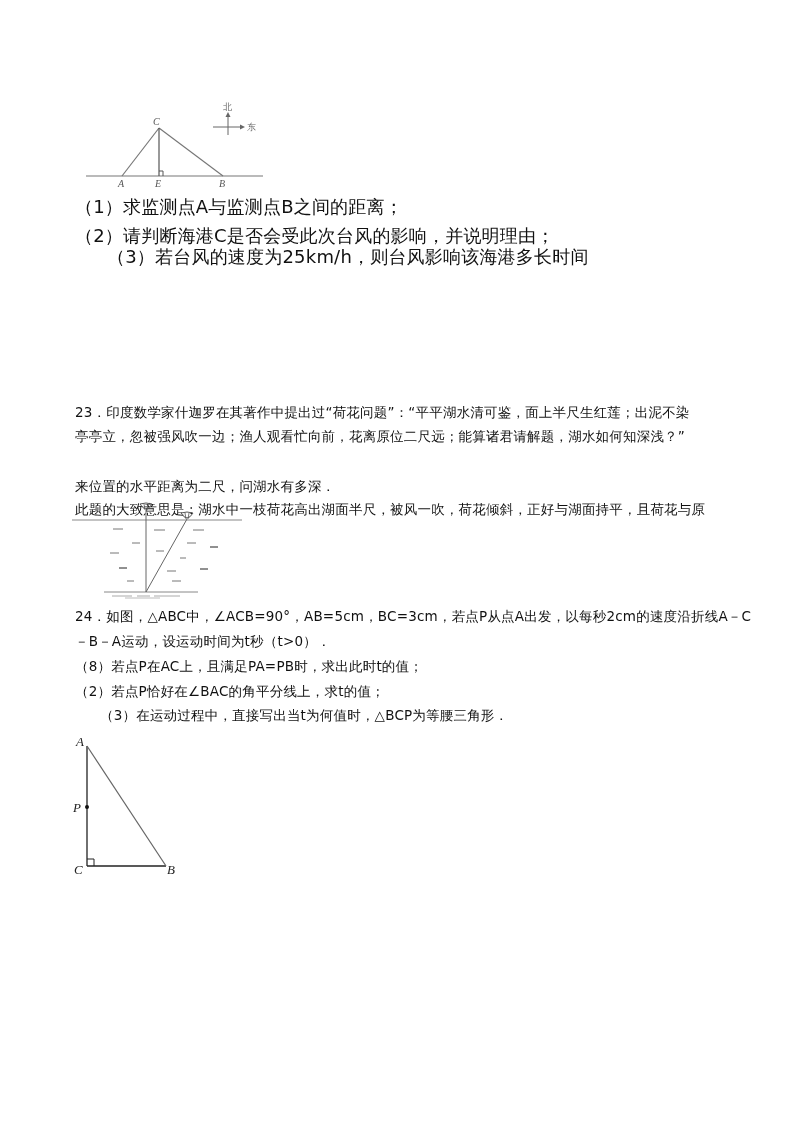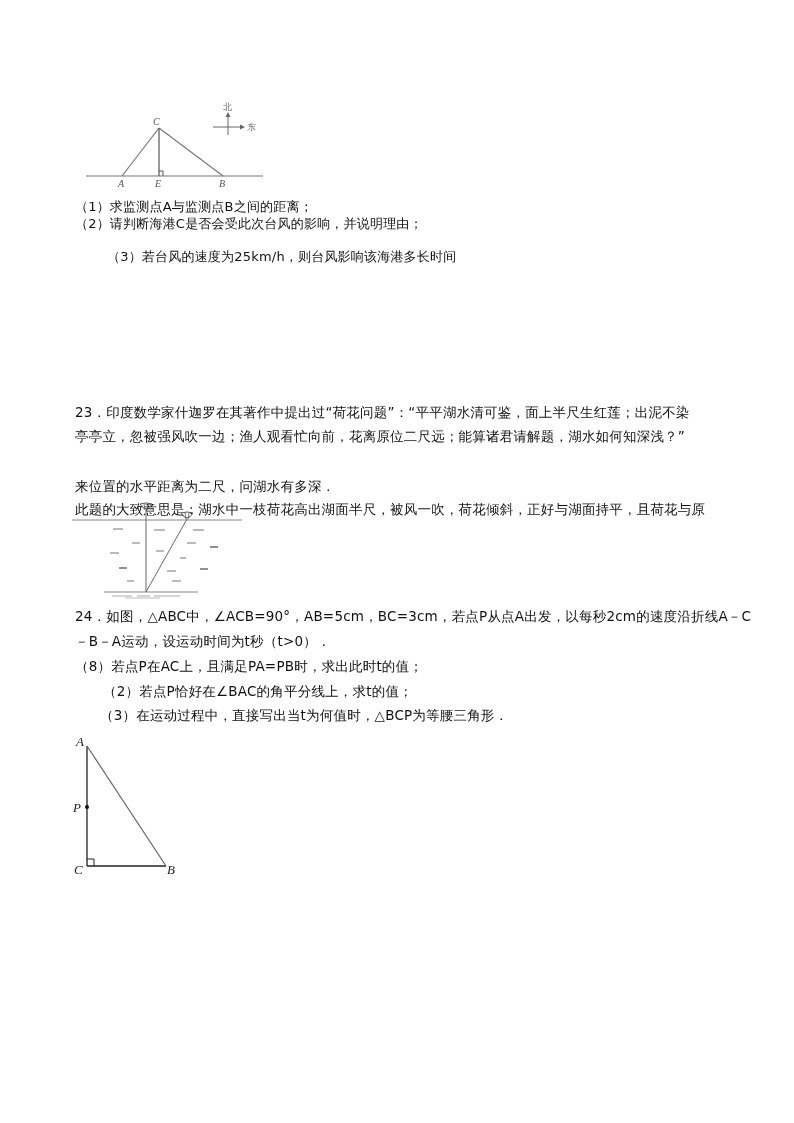--- a/index.html
+++ b/index.html
@@ -1,19 +1,19 @@
 <!DOCTYPE html>
 <html><head>
   <meta charset="utf-8">
   <style>
     html, body { margin: 0; padding: 0; background: #ffffff; }
     body { width: 794px; height: 1123px; position: relative; overflow: hidden;
            font-family: "DejaVu Sans", "Liberation Sans", sans-serif; color: #111; }
     .abs { position: absolute; }
-    .line { position: absolute; left: 75px; font-size: 13px; line-height: 16px; white-space: nowrap; letter-spacing: 0.2px; }
+    .line { position: absolute; left: 75px; font-size: 18px; line-height: 16px; white-space: nowrap; letter-spacing: 0.2px; }
     .line.big { font-size: 13.5px; }
     svg text { font-family: "Liberation Serif", serif; font-style: italic; }
     svg text.cn { font-family: "DejaVu Sans", sans-serif; font-style: normal; }
   </style>
 </head>
 <body>
 
 <svg class="abs" style="left:80px; top:95px;" width="200" height="100" viewBox="0 0 200 100">
   <line x1="6" y1="81" x2="183" y2="81" stroke="#777" stroke-width="1.2"></line>
   <line x1="79" y1="33" x2="42" y2="81" stroke="#777" stroke-width="1.2"></line>
@@ -29,21 +29,21 @@
     <line x1="133" y1="32" x2="160" y2="32" stroke="#666" stroke-width="1"></line>
     <polygon points="160,29.5 165,32 160,34.5" fill="#666"></polygon>
     <line x1="148" y1="22" x2="148" y2="40" stroke="#666" stroke-width="1"></line>
     <polygon points="145.5,22 148,17 150.5,22" fill="#666"></polygon>
     <text class="cn" x="143" y="15" font-size="9" fill="#666">北</text>
     <text class="cn" x="167" y="35" font-size="9" fill="#666">东</text>
   </g>
 </svg>
 
 <div class="line" style="top:199px;">（1）求监测点A与监测点B之间的距离；</div>
-<div class="line" style="top:216px;">（2）请判断海港C是否会受此次台风的影响，并说明理由；</div>
+<div class="line" style="top:228px;">（2）请判断海港C是否会受此次台风的影响，并说明理由；</div>
 <div class="line" style="top:249px;margin-left:32px;">（3）若台风的速度为25km/h，则台风影响该海港多长时间</div>
 
 <div class="line big" style="top:404px;">23．印度数学家什迦罗在其著作中提出过“荷花问题”：“平平湖水清可鉴，面上半尺生红莲；出泥不染</div>
 <div class="line big" style="top:428px;">亭亭立，忽被强风吹一边；渔人观看忙向前，花离原位二尺远；能算诸君请解题，湖水如何知深浅？”</div>
 <div class="line big" style="top:453px;margin-top:48px;">此题的大致意思是：湖水中一枝荷花高出湖面半尺，被风一吹，荷花倾斜，正好与湖面持平，且荷花与原</div>
 <div class="line big" style="top:478px;">来位置的水平距离为二尺，问湖水有多深．</div>
 
 <svg class="abs" style="left:70px; top:500px;" width="180" height="100" viewBox="0 0 180 100">
   <line x1="2" y1="20" x2="172" y2="20" stroke="#888" stroke-width="1"></line>
   <line x1="34" y1="92" x2="128" y2="92" stroke="#888" stroke-width="1"></line>
@@ -77,21 +77,21 @@
     <line x1="42" y1="96" x2="62" y2="96" stroke="#aaa"></line>
       <line x1="67" y1="96" x2="80" y2="96" stroke="#aaa"></line>
       <line x1="84" y1="96" x2="110" y2="96" stroke="#aaa"></line>
     <line x1="55" y1="98" x2="90" y2="98" stroke="#bbb"></line>
   </g>
 </svg>
 
 <div class="line big" style="top:608px;">24．如图，△ABC中，∠ACB=90°，AB=5cm，BC=3cm，若点P从点A出发，以每秒2cm的速度沿折线A－C</div>
 <div class="line big" style="top:633px;">－B－A运动，设运动时间为t秒（t&gt;0）．</div>
 <div class="line big" style="top:658px;">（8）若点P在AC上，且满足PA=PB时，求出此时t的值；</div>
-<div class="line big" style="top:683px;margin-left:28px;">（2）若点P恰好在∠BAC的角平分线上，求t的值；</div>
+<div class="line big" style="top:683px;">（2）若点P恰好在∠BAC的角平分线上，求t的值；</div>
 <div class="line big" style="top:707px;margin-left:25px;">（3）在运动过程中，直接写出当t为何值时，△BCP为等腰三角形．</div>
 
 <svg class="abs" style="left:65px; top:730px;" width="130" height="150" viewBox="0 0 130 150">
   <line x1="22" y1="16" x2="22" y2="136" stroke="#222" stroke-width="1.3"></line>
   <line x1="22" y1="136" x2="101" y2="136" stroke="#222" stroke-width="1.3"></line>
   <line x1="22" y1="16" x2="101" y2="136" stroke="#666" stroke-width="1.2"></line>
   <polyline points="22,129 29,129 29,136" fill="none" stroke="#222" stroke-width="1"></polyline>
   <circle cx="22" cy="77" r="2" fill="#111"></circle>
   <text x="11" y="16" font-size="13" fill="#222">A</text>
   <text x="8" y="82" font-size="13" fill="#222">P</text>

